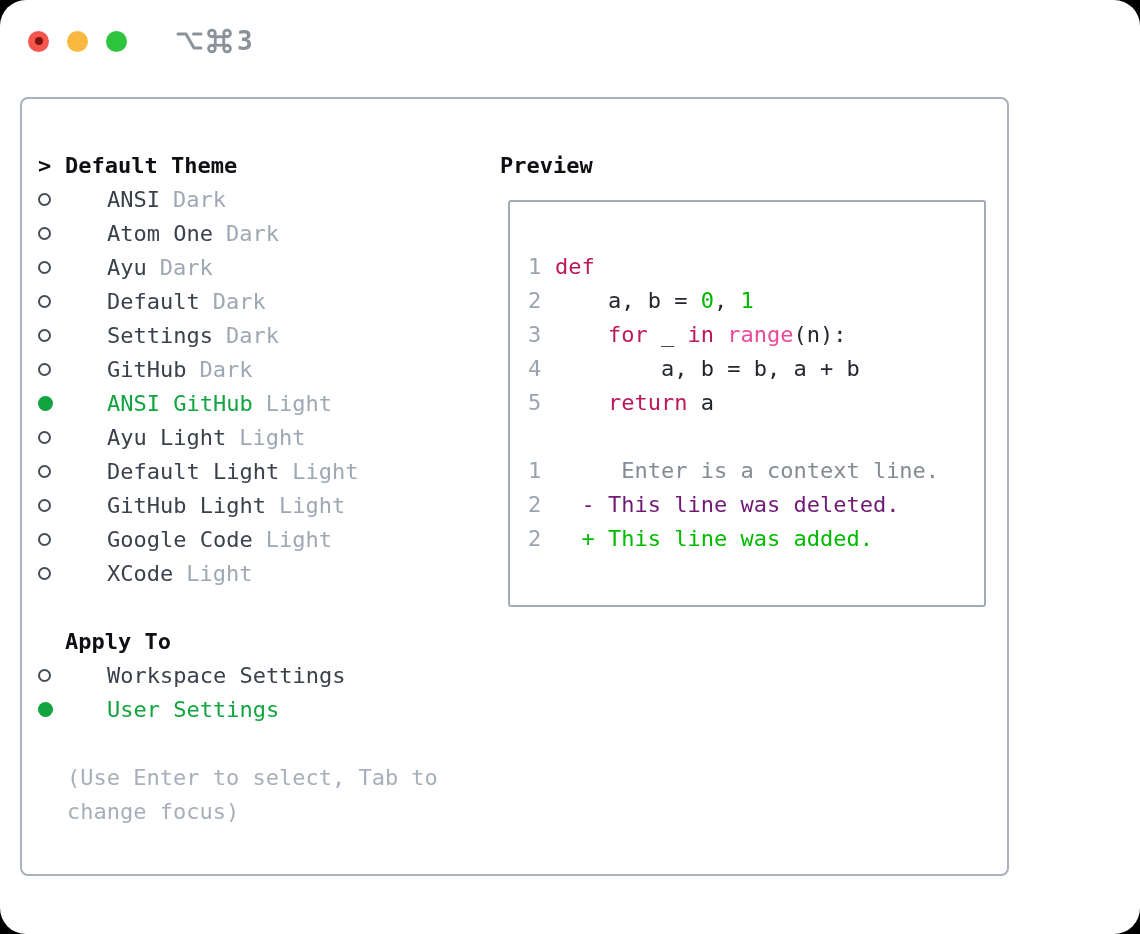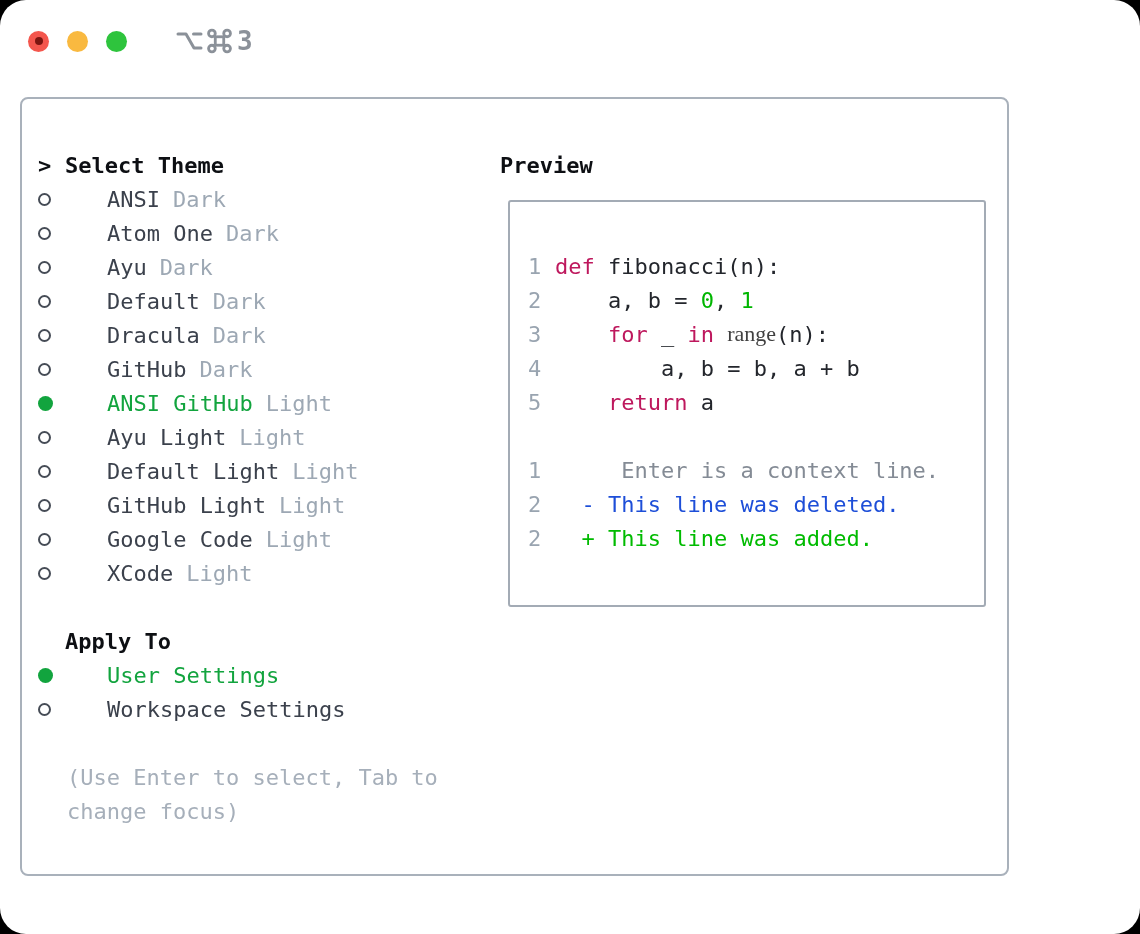--- a/index.html
+++ b/index.html
@@ -39,23 +39,23 @@
   .preview-label{position:absolute;left:500px;top:148px;}
   .preview-box{
     position:absolute;left:508px;top:200px;width:478px;height:407px;
     border:2px solid #a3abb5;border-radius:3px;box-sizing:border-box;
     padding:47px 0 0 18px;background:#fff;
   }
   .ln{width:27px;flex:0 0 27px;color:#99a4b0;}
   .tok-plain{color:#23262c;}
   .tok-kw{color:#be185d;}
   .tok-lit{color:#00b600;}
-  .tok-builtin{color:#404040;font-family:Liberation Serif, serif;}
+  .tok-builtin{color:#ec4899;}
   .diff-context{color:#848b95;}
-  .diff-deleted{color:#1d4ed8;}
+  .diff-deleted{color:#701a75;}
   .diff-added{color:#00bb00;}
   .spacer{height:34px;}
 </style>
 </head>
 <body>
 
 <div class="screen">
 
   <div class="titlebar">
     <div class="tl-dot tl-red">
@@ -81,60 +81,60 @@
       </span>
       <span class="digit">3</span>
     </div>
   </div>
 
   <div class="window"></div>
 
   <div class="theme-list">
     <div class="row">
       <span class="marker-cell hdr">&gt;</span>
-      <span class="hdr">Select Theme</span>
+      <span class="hdr">Default Theme</span>
     </div>
     <div id="theme-rows">
         <div class="row"><span class="marker-cell"><span class="radio"></span></span><span class="t-name">ANSI</span><span class="t-tag">Dark</span></div>
         <div class="row"><span class="marker-cell"><span class="radio"></span></span><span class="t-name">Atom One</span><span class="t-tag">Dark</span></div>
         <div class="row"><span class="marker-cell"><span class="radio"></span></span><span class="t-name">Ayu</span><span class="t-tag">Dark</span></div>
         <div class="row"><span class="marker-cell"><span class="radio"></span></span><span class="t-name">Default</span><span class="t-tag">Dark</span></div>
-        <div class="row"><span class="marker-cell"><span class="radio"></span></span><span class="t-name">Dracula</span><span class="t-tag">Dark</span></div>
+        <div class="row"><span class="marker-cell"><span class="radio"></span></span><span class="t-name">Settings</span><span class="t-tag">Dark</span></div>
         <div class="row"><span class="marker-cell"><span class="radio"></span></span><span class="t-name">GitHub</span><span class="t-tag">Dark</span></div>
         <div class="row"><span class="marker-cell"><span class="radio sel"></span></span><span class="t-name sel">ANSI GitHub</span><span class="t-tag">Light</span></div>
         <div class="row"><span class="marker-cell"><span class="radio"></span></span><span class="t-name">Ayu Light</span><span class="t-tag">Light</span></div>
         <div class="row"><span class="marker-cell"><span class="radio"></span></span><span class="t-name">Default Light</span><span class="t-tag">Light</span></div>
         <div class="row"><span class="marker-cell"><span class="radio"></span></span><span class="t-name">GitHub Light</span><span class="t-tag">Light</span></div>
         <div class="row"><span class="marker-cell"><span class="radio"></span></span><span class="t-name">Google Code</span><span class="t-tag">Light</span></div>
         <div class="row"><span class="marker-cell"><span class="radio"></span></span><span class="t-name">XCode</span><span class="t-tag">Light</span></div>
       </div>
   </div>
 
   <div class="apply-list">
     <div class="row">
       <span class="marker-cell"></span>
       <span class="hdr">Apply To</span>
     </div>
     <div id="apply-rows">
+        <div class="row"><span class="marker-cell"><span class="radio"></span></span><span class="t-name">Workspace Settings</span></div>
         <div class="row"><span class="marker-cell"><span class="radio sel"></span></span><span class="t-name sel">User Settings</span></div>
-        <div class="row"><span class="marker-cell"><span class="radio"></span></span><span class="t-name">Workspace Settings</span></div>
       </div>
   </div>
 
   <div class="footer">
     <div class="row">(Use Enter to select, Tab to</div>
     <div class="row">change focus)</div>
   </div>
 
   <div class="preview-label row">
     <span class="hdr">Preview</span>
   </div>
   <div class="preview-box">
     <div id="code-rows">
-        <div class="row"><span class="ln">1</span><span class="tok-kw">def </span><span class="tok-plain">fibonacci(n):</span></div>
+        <div class="row"><span class="ln">1</span><span class="tok-kw">def </span></div>
         <div class="row"><span class="ln">2</span><span class="tok-plain">    a, b = </span><span class="tok-lit">0</span><span class="tok-plain">, </span><span class="tok-lit">1</span></div>
         <div class="row"><span class="ln">3</span><span class="tok-plain">    </span><span class="tok-kw">for</span><span class="tok-plain"> _ </span><span class="tok-kw">in</span><span class="tok-plain"> </span><span class="tok-builtin">range</span><span class="tok-plain">(n):</span></div>
         <div class="row"><span class="ln">4</span><span class="tok-plain">        a, b = b, a + b</span></div>
         <div class="row"><span class="ln">5</span><span class="tok-plain">    </span><span class="tok-kw">return</span><span class="tok-plain"> a</span></div>
       </div>
     <div class="spacer"></div>
     <div id="diff-rows">
         <div class="row"><span class="ln">1</span><span class="diff-context">     Enter is a context line.</span></div>
         <div class="row"><span class="ln">2</span><span class="diff-deleted">  - This line was deleted.</span></div>
         <div class="row"><span class="ln">2</span><span class="diff-added">  + This line was added.</span></div>

